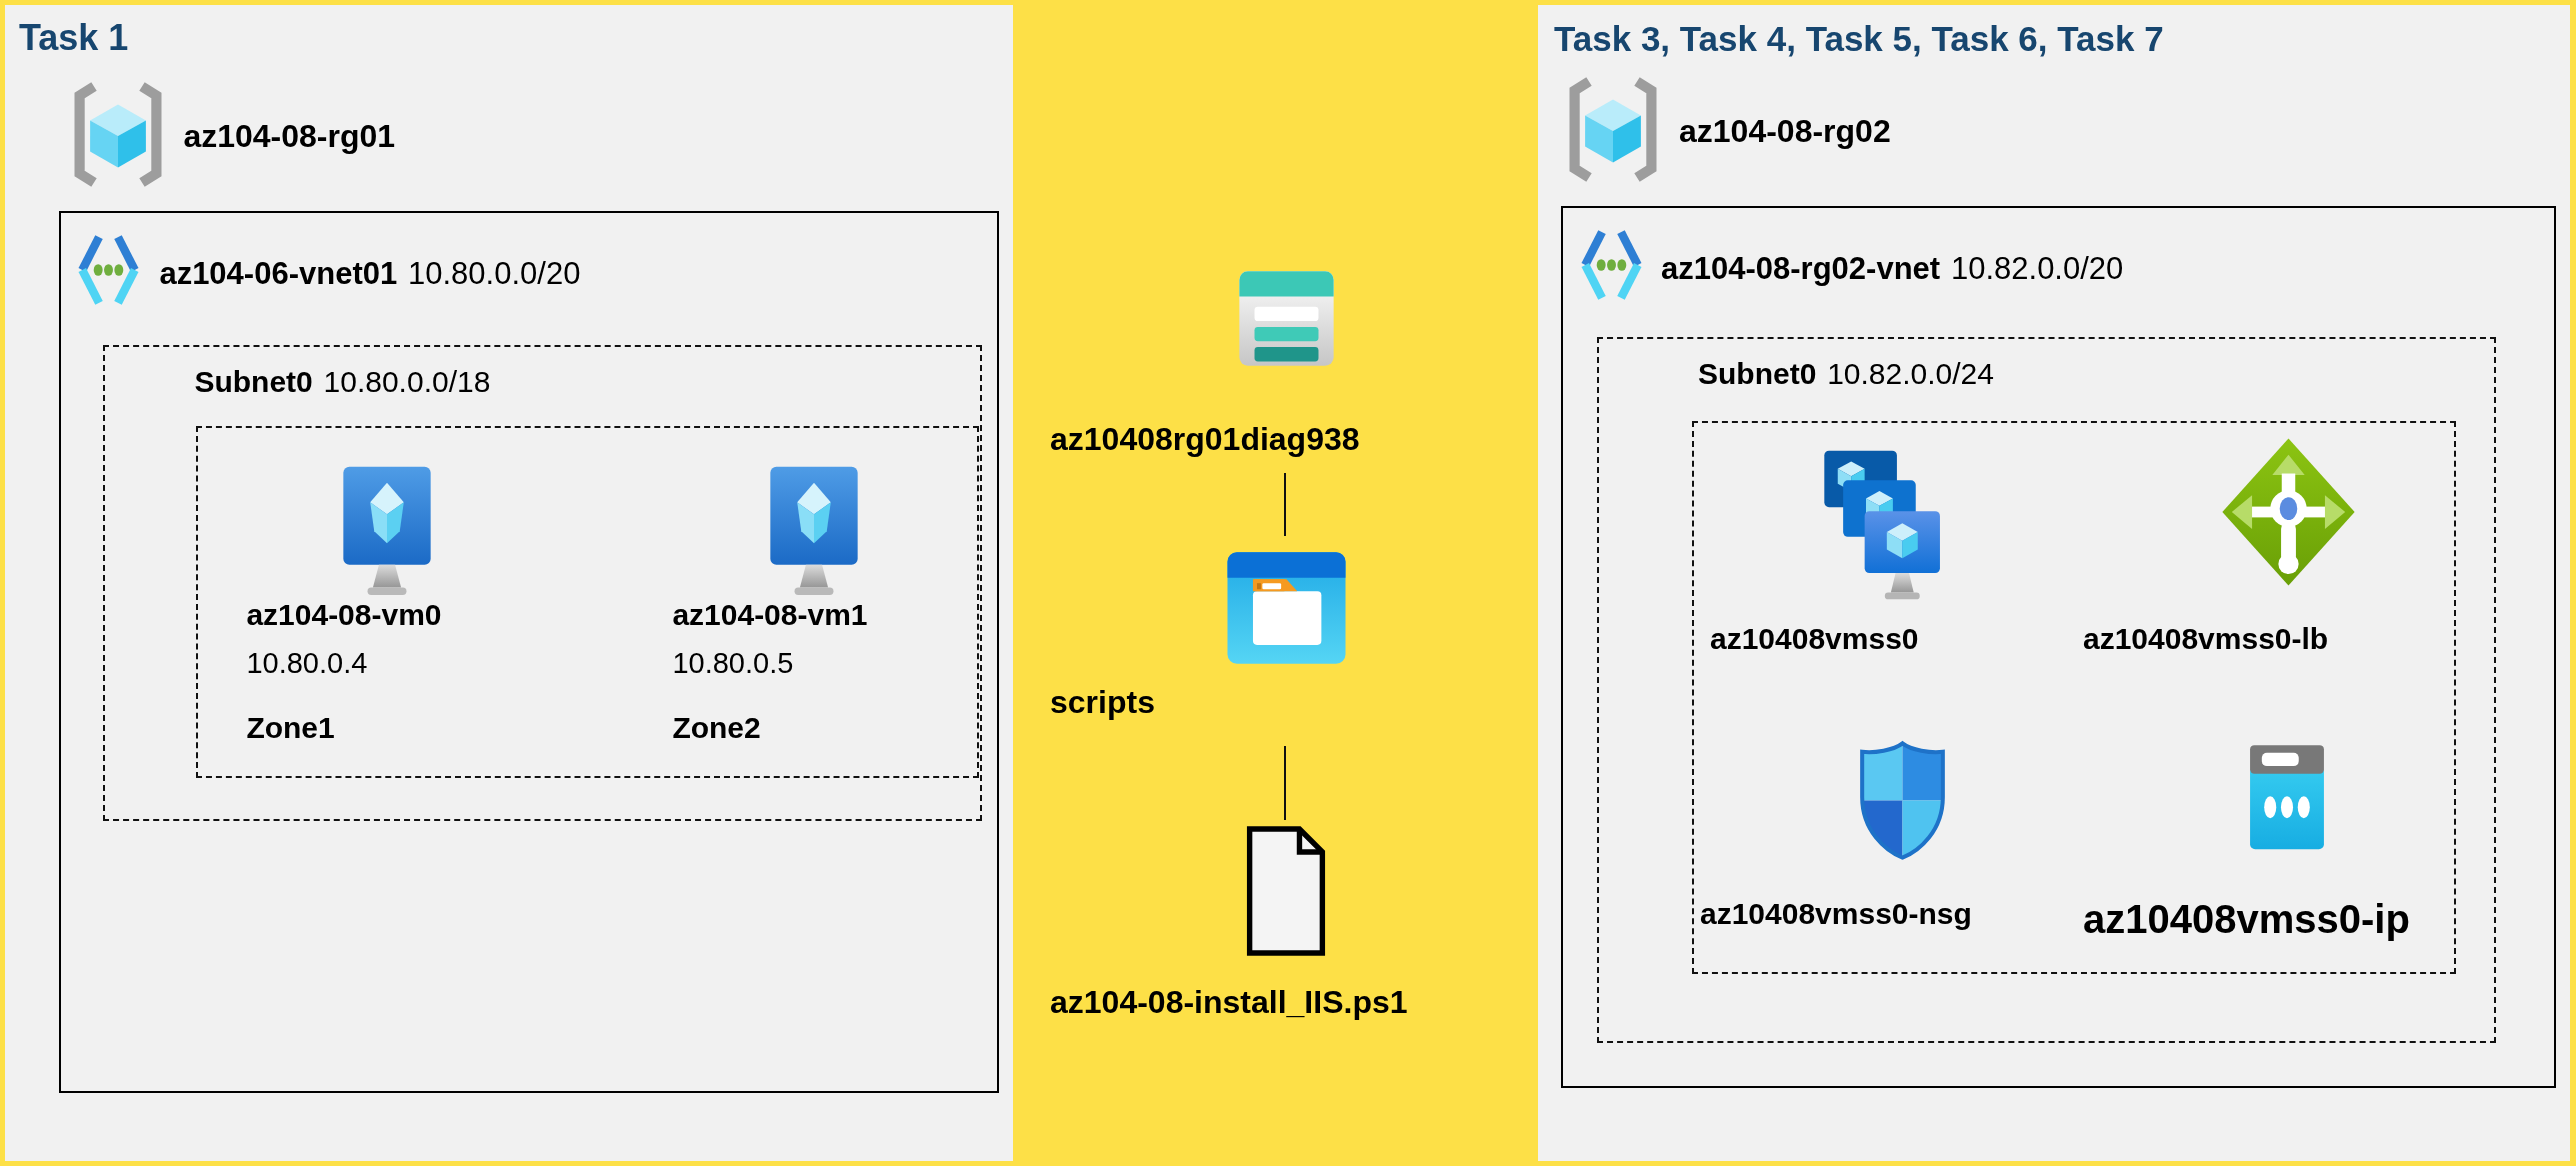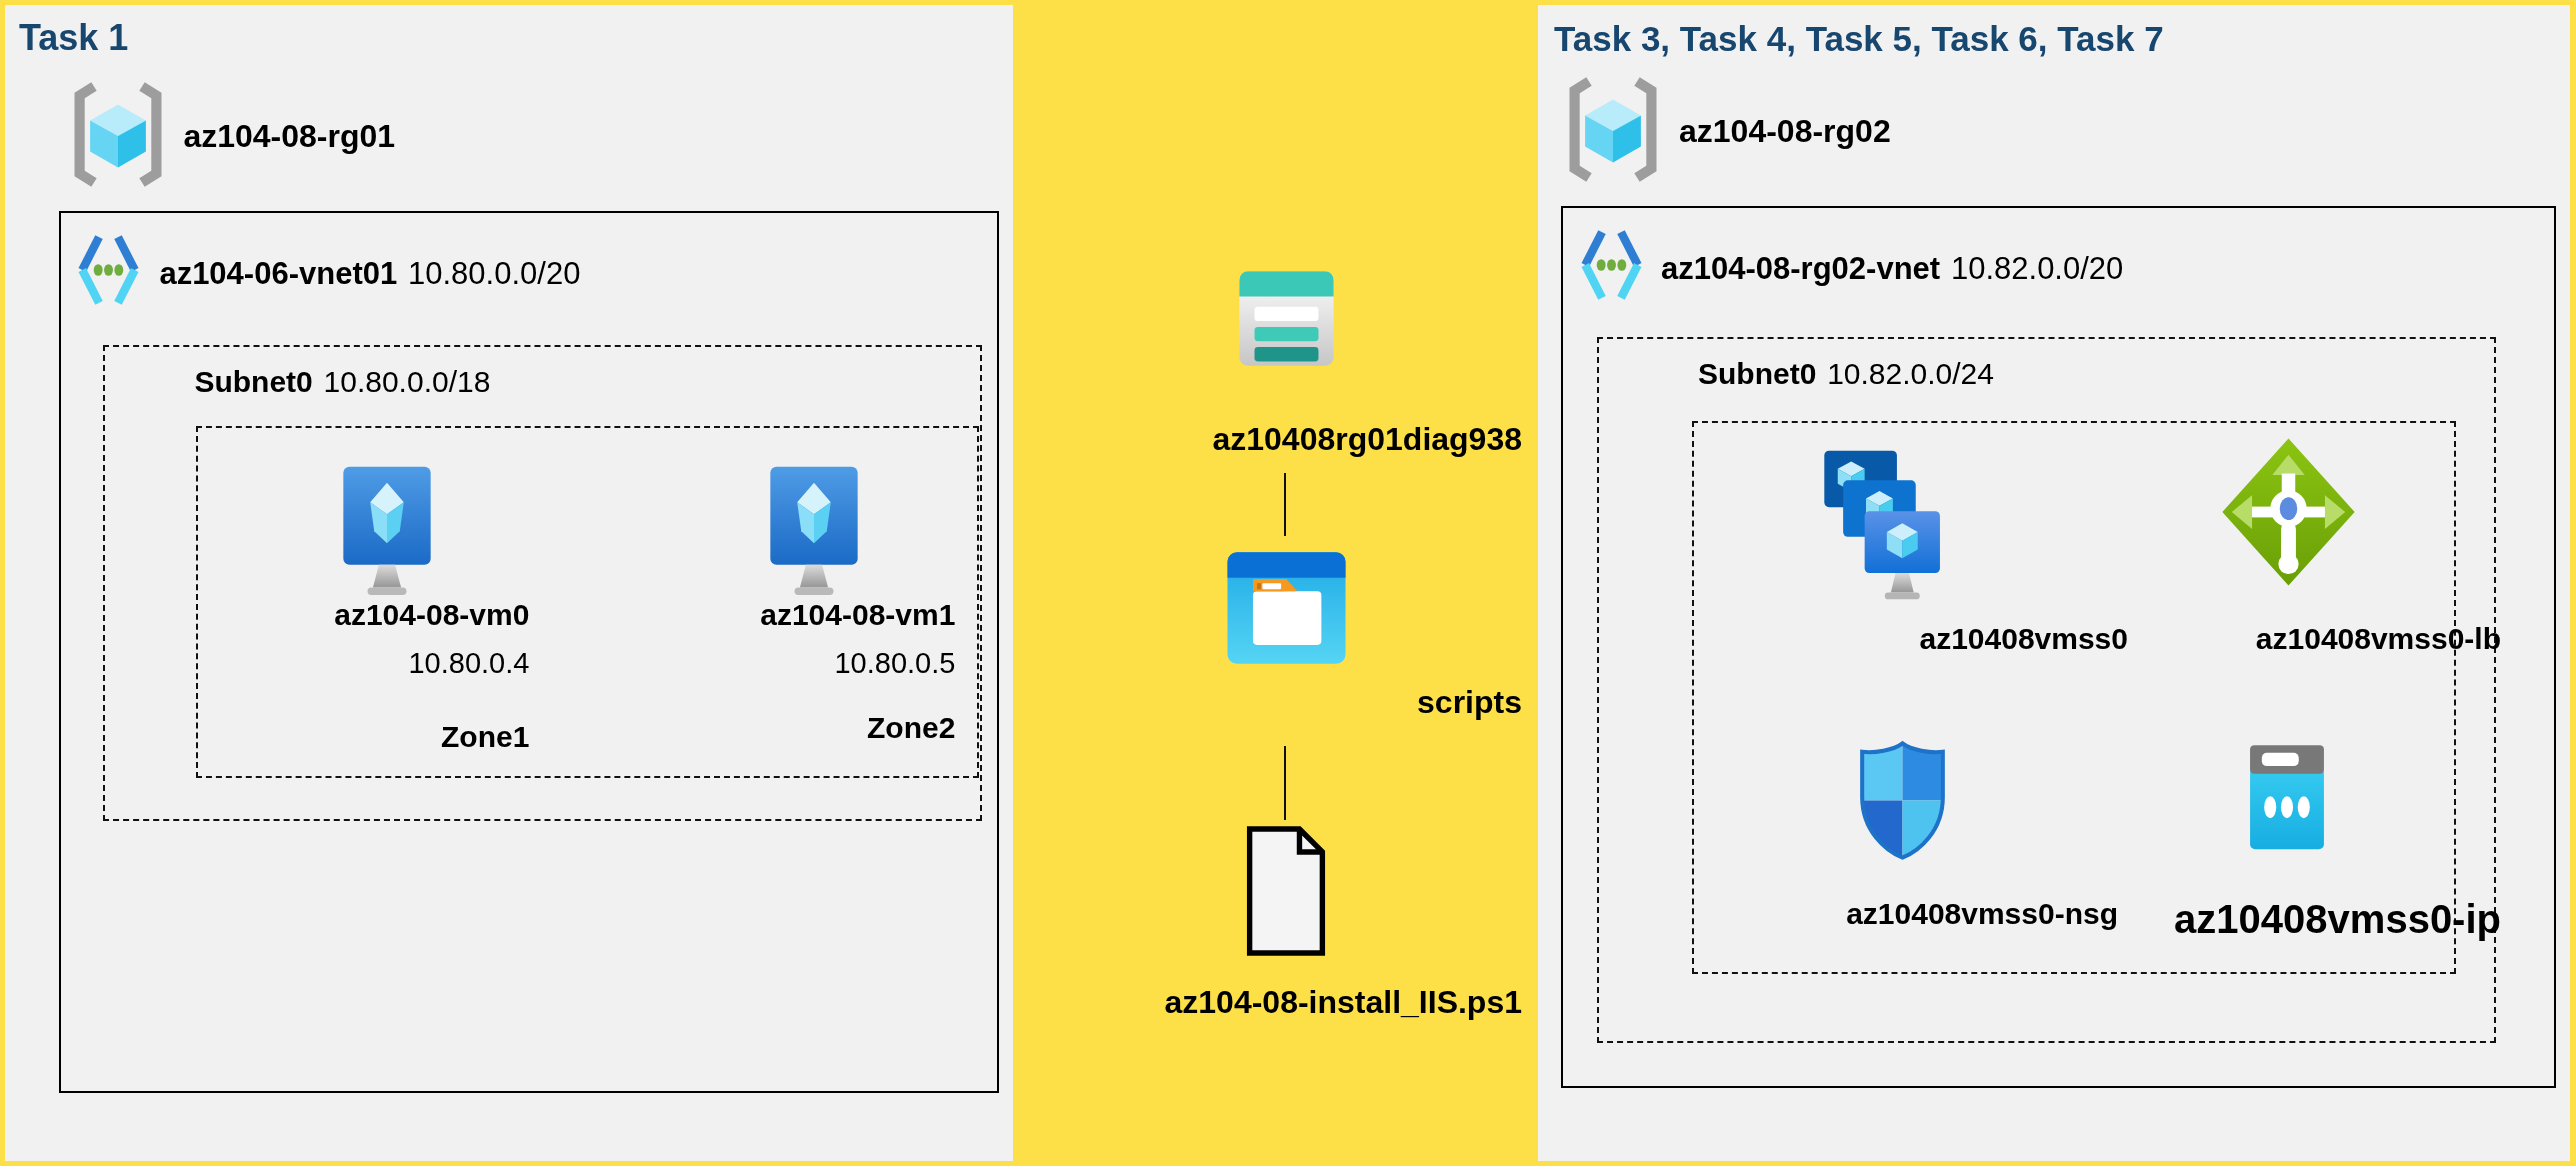--- a/index.html
+++ b/index.html
@@ -5,21 +5,21 @@
   html,body{margin:0;padding:0;background:#000;}
   #canvas{position:relative;width:2576px;height:1166px;background:#fde047;overflow:hidden;
           font-family:Liberation Sans, sans-serif;}
   .panel{position:absolute;top:5.4px;height:1156px;background:#F1F1F1;}
   .heading{position:absolute;font-weight:bold;color:#17466F;white-space:nowrap;}
   .solidbox{position:absolute;border:2px solid #000;}
   .dashedbox{position:absolute;border:2px dashed #111;}
   .lbl{position:absolute;color:#000;white-space:nowrap;}
   .b{font-weight:bold;}
   .cidr{font-weight:normal;margin-left:10.8px;}
-  .center{text-align:right;}
+  .center{text-align:left;}
   .connector{position:absolute;width:2px;background:#111;}
   .icon{position:absolute;}
   svg{display:block;}
 </style>
 </head>
 <body>
 
 <div id="canvas">
 
   <div class="panel" style="left:5.4px;width:1008px;">
@@ -76,21 +76,21 @@
         <polygon points="67,26 92,55 67,73 42,55" fill="#D6F3FC"></polygon>
         <polygon points="42,55 67,73 67,116 48,98" fill="#8ADEF7"></polygon>
         <polygon points="67,73 92,55 86,98 67,116" fill="#5BD0F2"></polygon>
         <polygon points="55,148 79,148 88,182 46,182" fill="url(#vmstand1)"></polygon>
         <rect x="38" y="182" width="58" height="11" rx="5.5" fill="#B9B9B9"></rect>
       </svg>
     </div>
     <div class="lbl center" style="left:241px;top:593px;width:283px;">
       <div class="b" style="font-size:30px;">az104-08-vm0</div>
       <div style="font-size:29px;margin-top:15px;">10.80.0.4</div>
-      <div class="b" style="font-size:30px;margin-top:40px;">Zone1</div>
+      <div class="b" style="font-size:30px;margin-top:31px;">Zone1</div>
     </div>
 
     <div class="icon" style="left:764px;top:460px;">
       <svg width="90" height="135" viewBox="0 0 134 200">
         <rect x="2" y="2" width="130" height="146" rx="9" fill="url(#vmscr1)"></rect>
         <polygon points="67,26 92,55 67,73 42,55" fill="#D6F3FC"></polygon>
         <polygon points="42,55 67,73 67,116 48,98" fill="#8ADEF7"></polygon>
         <polygon points="67,73 92,55 86,98 67,116" fill="#5BD0F2"></polygon>
         <polygon points="55,148 79,148 88,182 46,182" fill="url(#vmstand1)"></polygon>
         <rect x="38" y="182" width="58" height="11" rx="5.5" fill="#B9B9B9"></rect>

